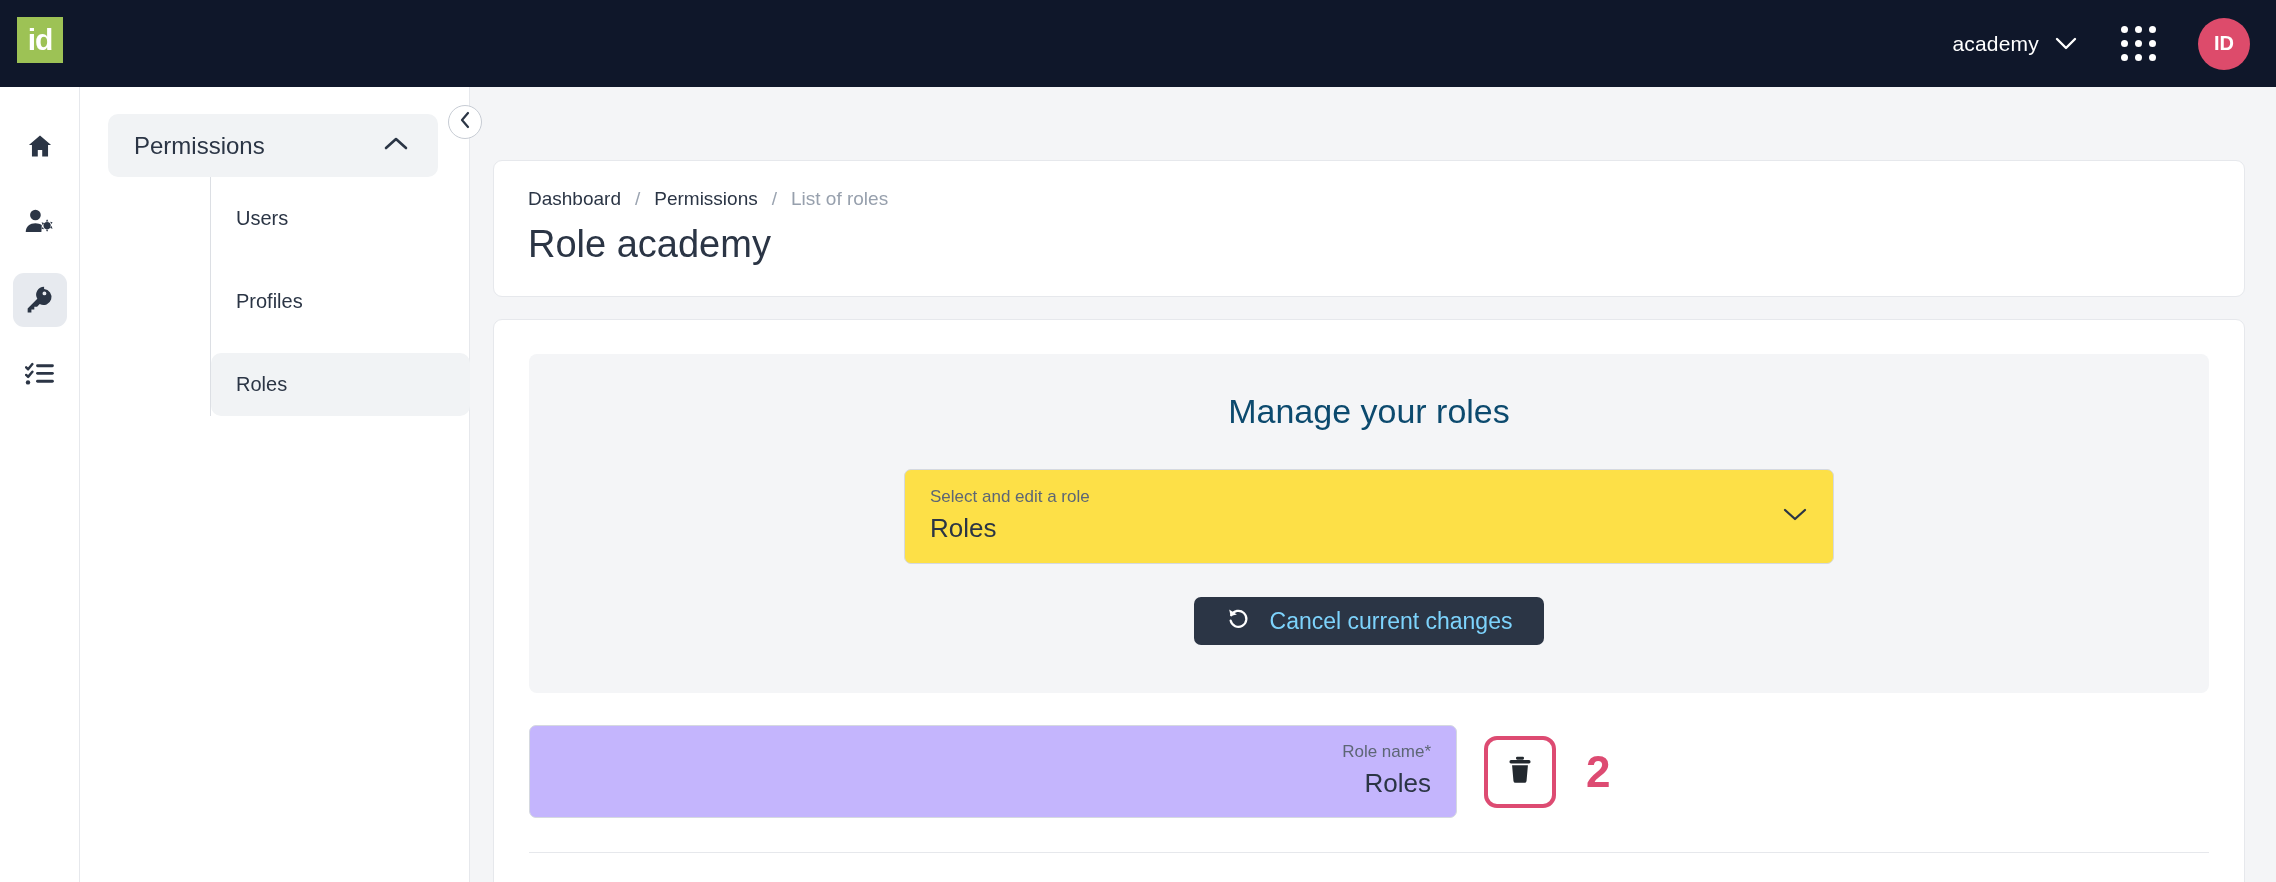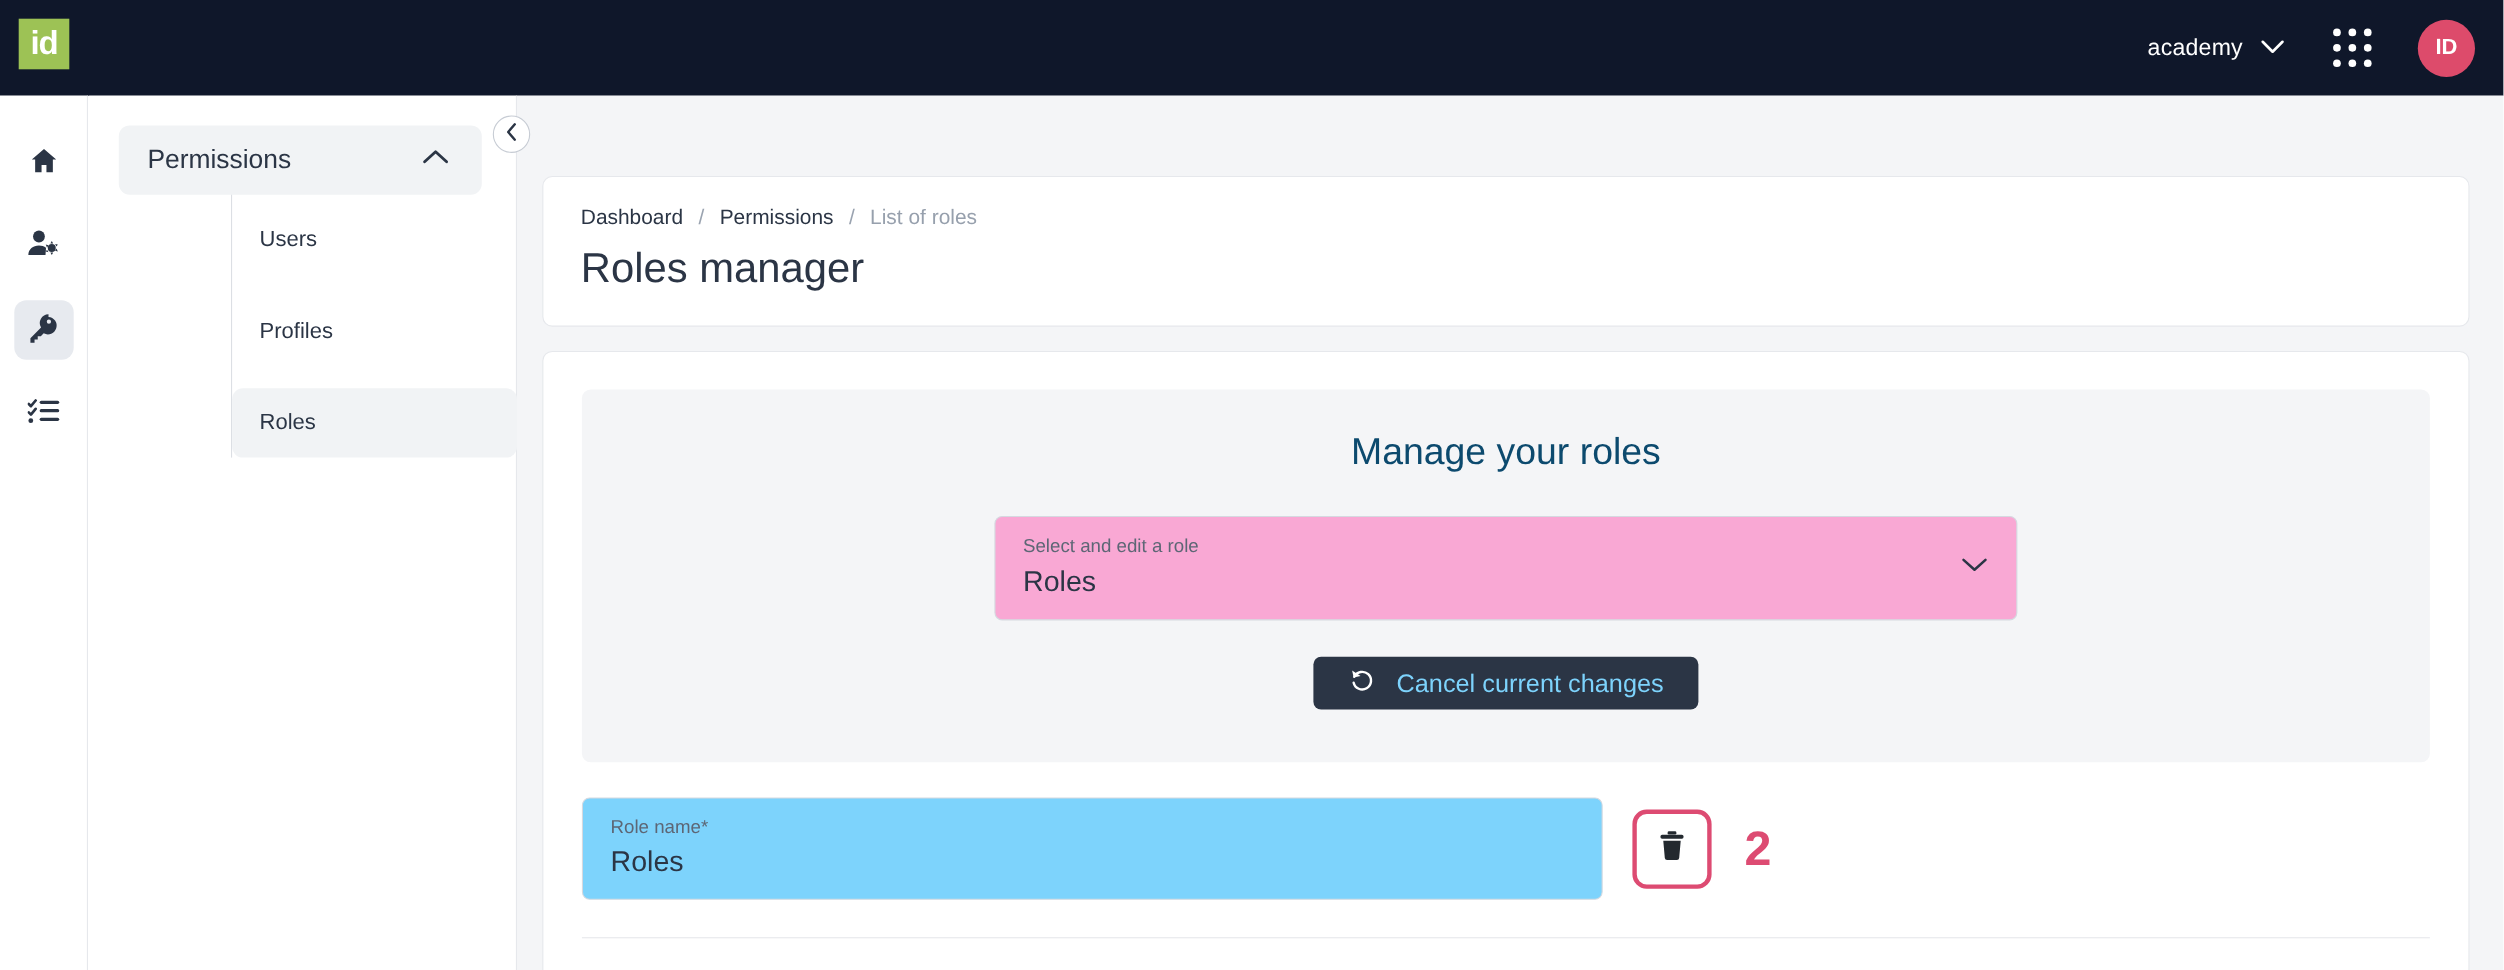--- a/index.html
+++ b/index.html
@@ -116,40 +116,40 @@
   }
 
   .body-card { margin-top: 22px; padding: 34px 35px 0 35px; height: 640px; }
   .panel {
     background: #f4f5f7; border-radius: 8px; padding: 38px 0 48px 0;
     text-align: center;
   }
   .panel-title { font-size: 34px; color: #0c4a6e; font-weight: 400; }
 
   .select-field {
-    width: 930px; margin: 38px auto 0 auto; background: #f9a8d4;
+    width: 930px; margin: 38px auto 0 auto; background: #fde047;
     border: 1px solid #d5d9e0; border-radius: 7px;
     padding: 17px 25px 19px 25px; text-align: left;
     display: flex; align-items: center; justify-content: space-between;
     cursor: pointer;
   }
   .field-label { font-size: 17px; color: #5d6675; display: block; }
   .field-value { font-size: 26px; color: #2b3545; margin-top: 6px; display: block; }
 
   .cancel-btn {
     margin: 33px auto 0 auto; background: #2b3545; color: #7dd3fc;
     border: none; border-radius: 7px; height: 48px; padding: 0 32px;
     font-size: 23px; font-family: inherit; cursor: pointer;
     display: flex; align-items: center; gap: 20px;
   }
 
   .row-roleName { display: flex; align-items: center; gap: 0; margin-top: 32px; }
   .text-field {
-    width: 928px; background: #7dd3fc; border: 1px solid #d5d9e0;
-    border-radius: 7px; padding: 16px 25px 18px 25px; text-align: left;
+    width: 928px; background: #c4b5fd; border: 1px solid #d5d9e0;
+    border-radius: 7px; padding: 16px 25px 18px 25px; text-align: right;
   }
   .trash-btn {
     margin-left: 27px; width: 72px; height: 72px;
     background: #ffffff; border: 4px solid #dd4b72; border-radius: 13px;
     display: flex; align-items: center; justify-content: center; cursor: pointer;
   }
   .step-num {
     margin-left: 30px; font-size: 44px; font-weight: 700; color: #dd4b72;
   }
 
@@ -263,21 +263,21 @@
   <div class="main">
 
     <div class="card header-card">
       <div class="breadcrumb">
         <span class="crumb">Dashboard</span>
         <span class="sep">/</span>
         <span class="crumb">Permissions</span>
         <span class="sep">/</span>
         <span class="crumb muted">List of roles</span>
       </div>
-      <div class="page-title">Roles manager</div>
+      <div class="page-title">Role academy</div>
     </div>
 
     <div class="card body-card">
 
       <div class="panel">
         <div class="panel-title">Manage your roles</div>
 
         <div class="select-field">
           <span>
             <span class="field-label">Select and edit a role</span>

